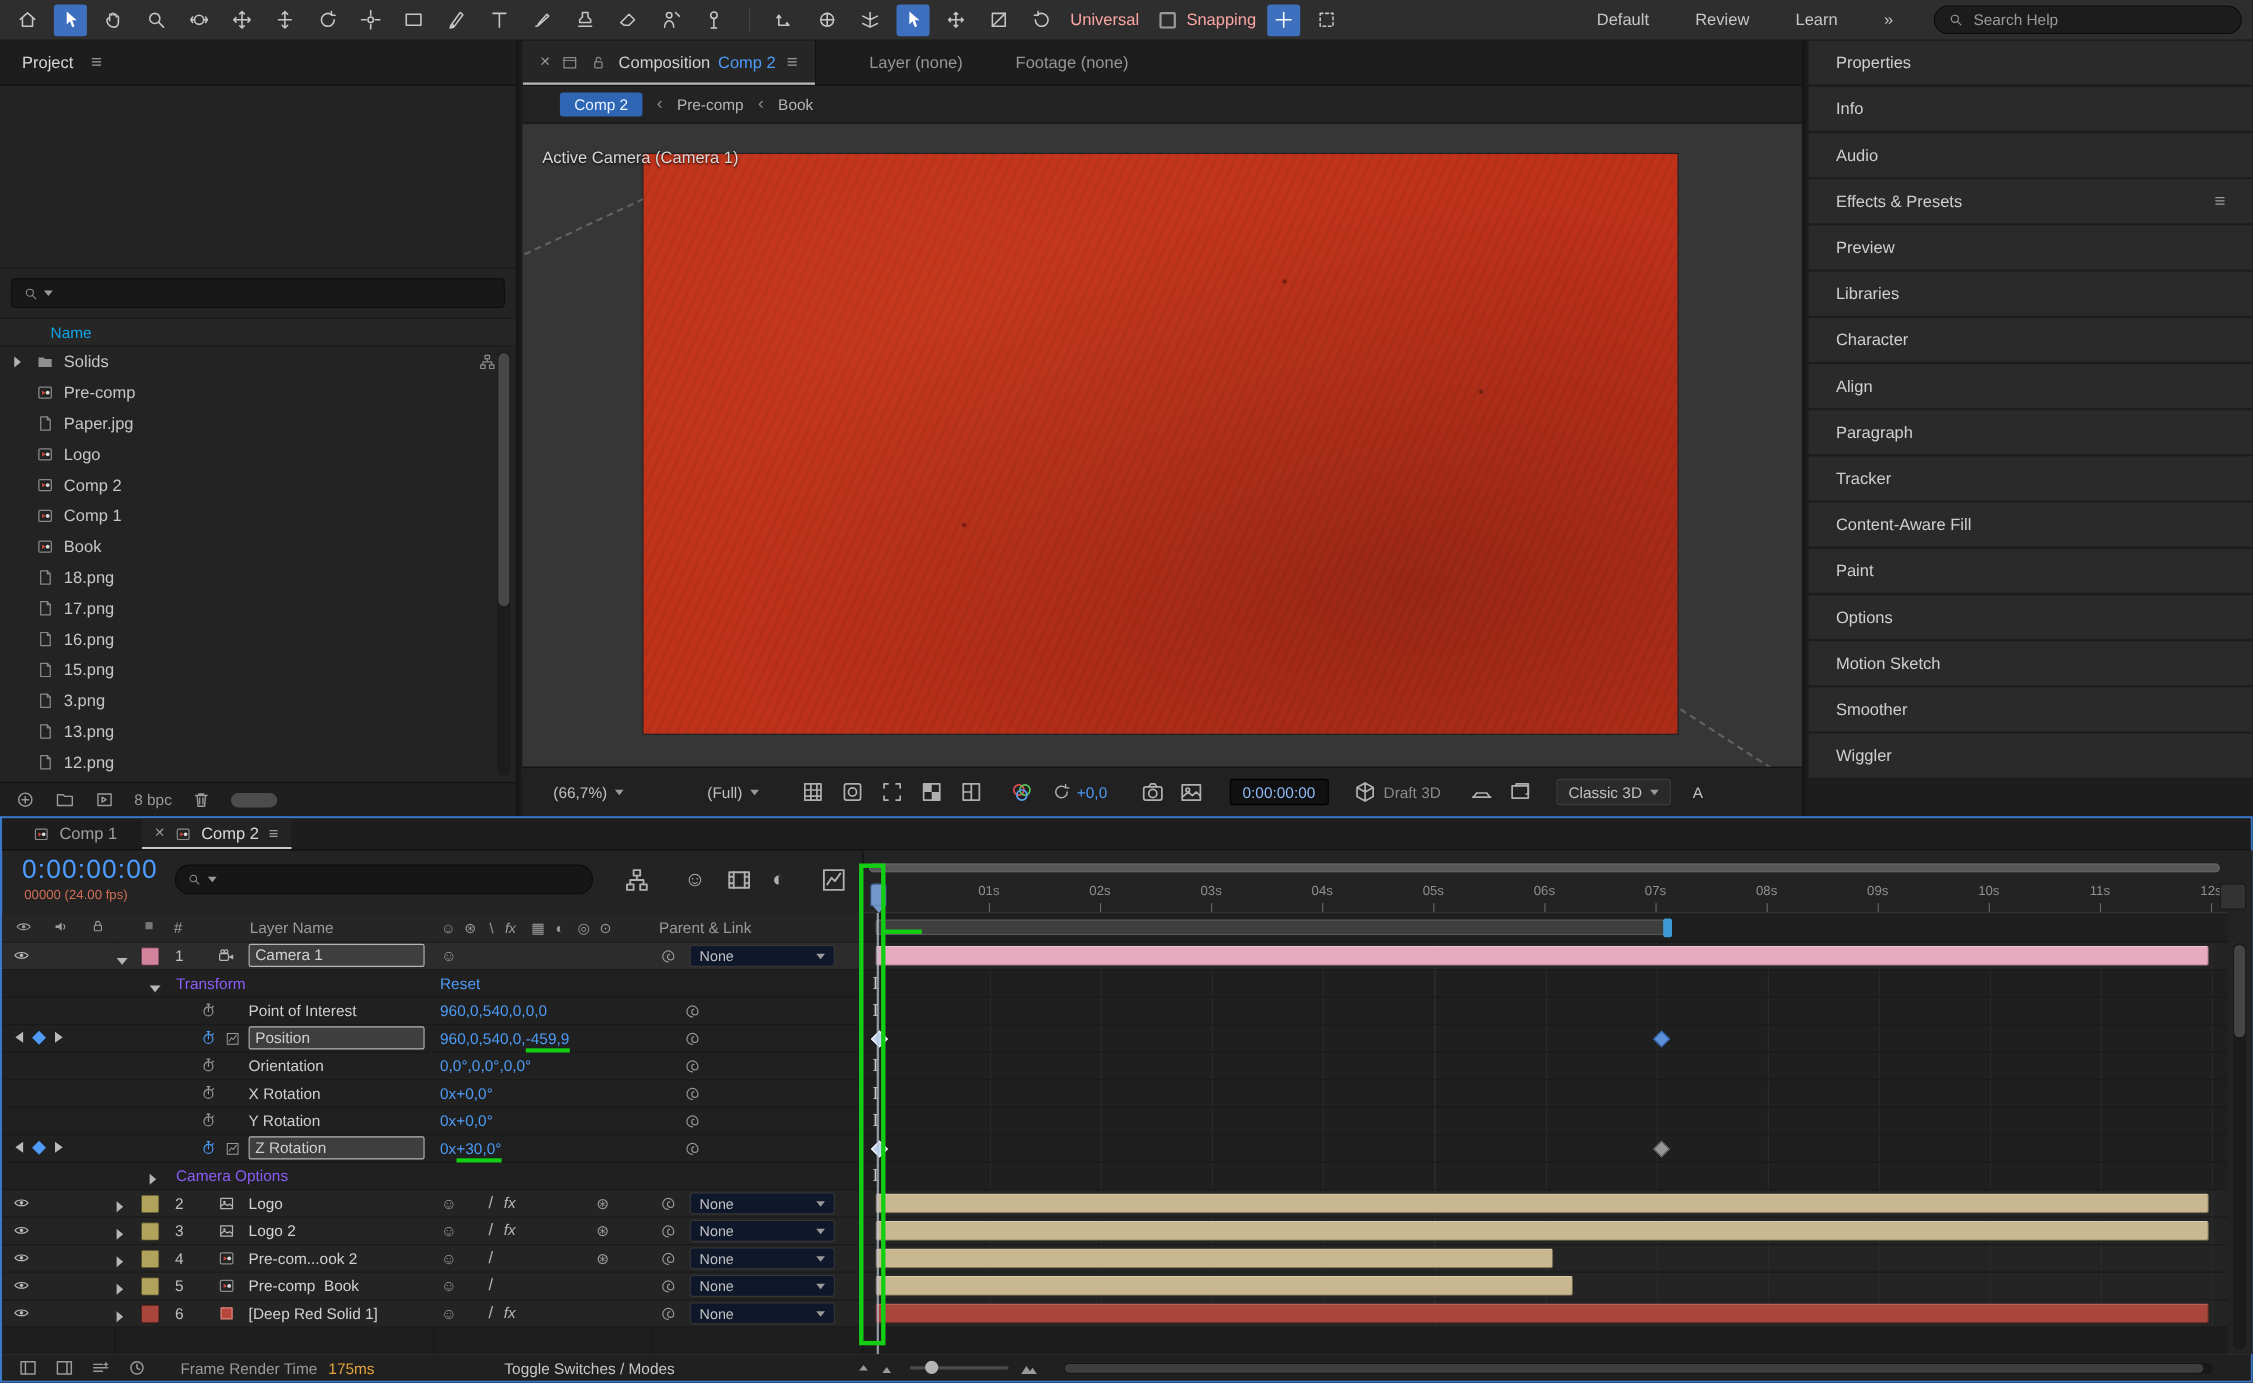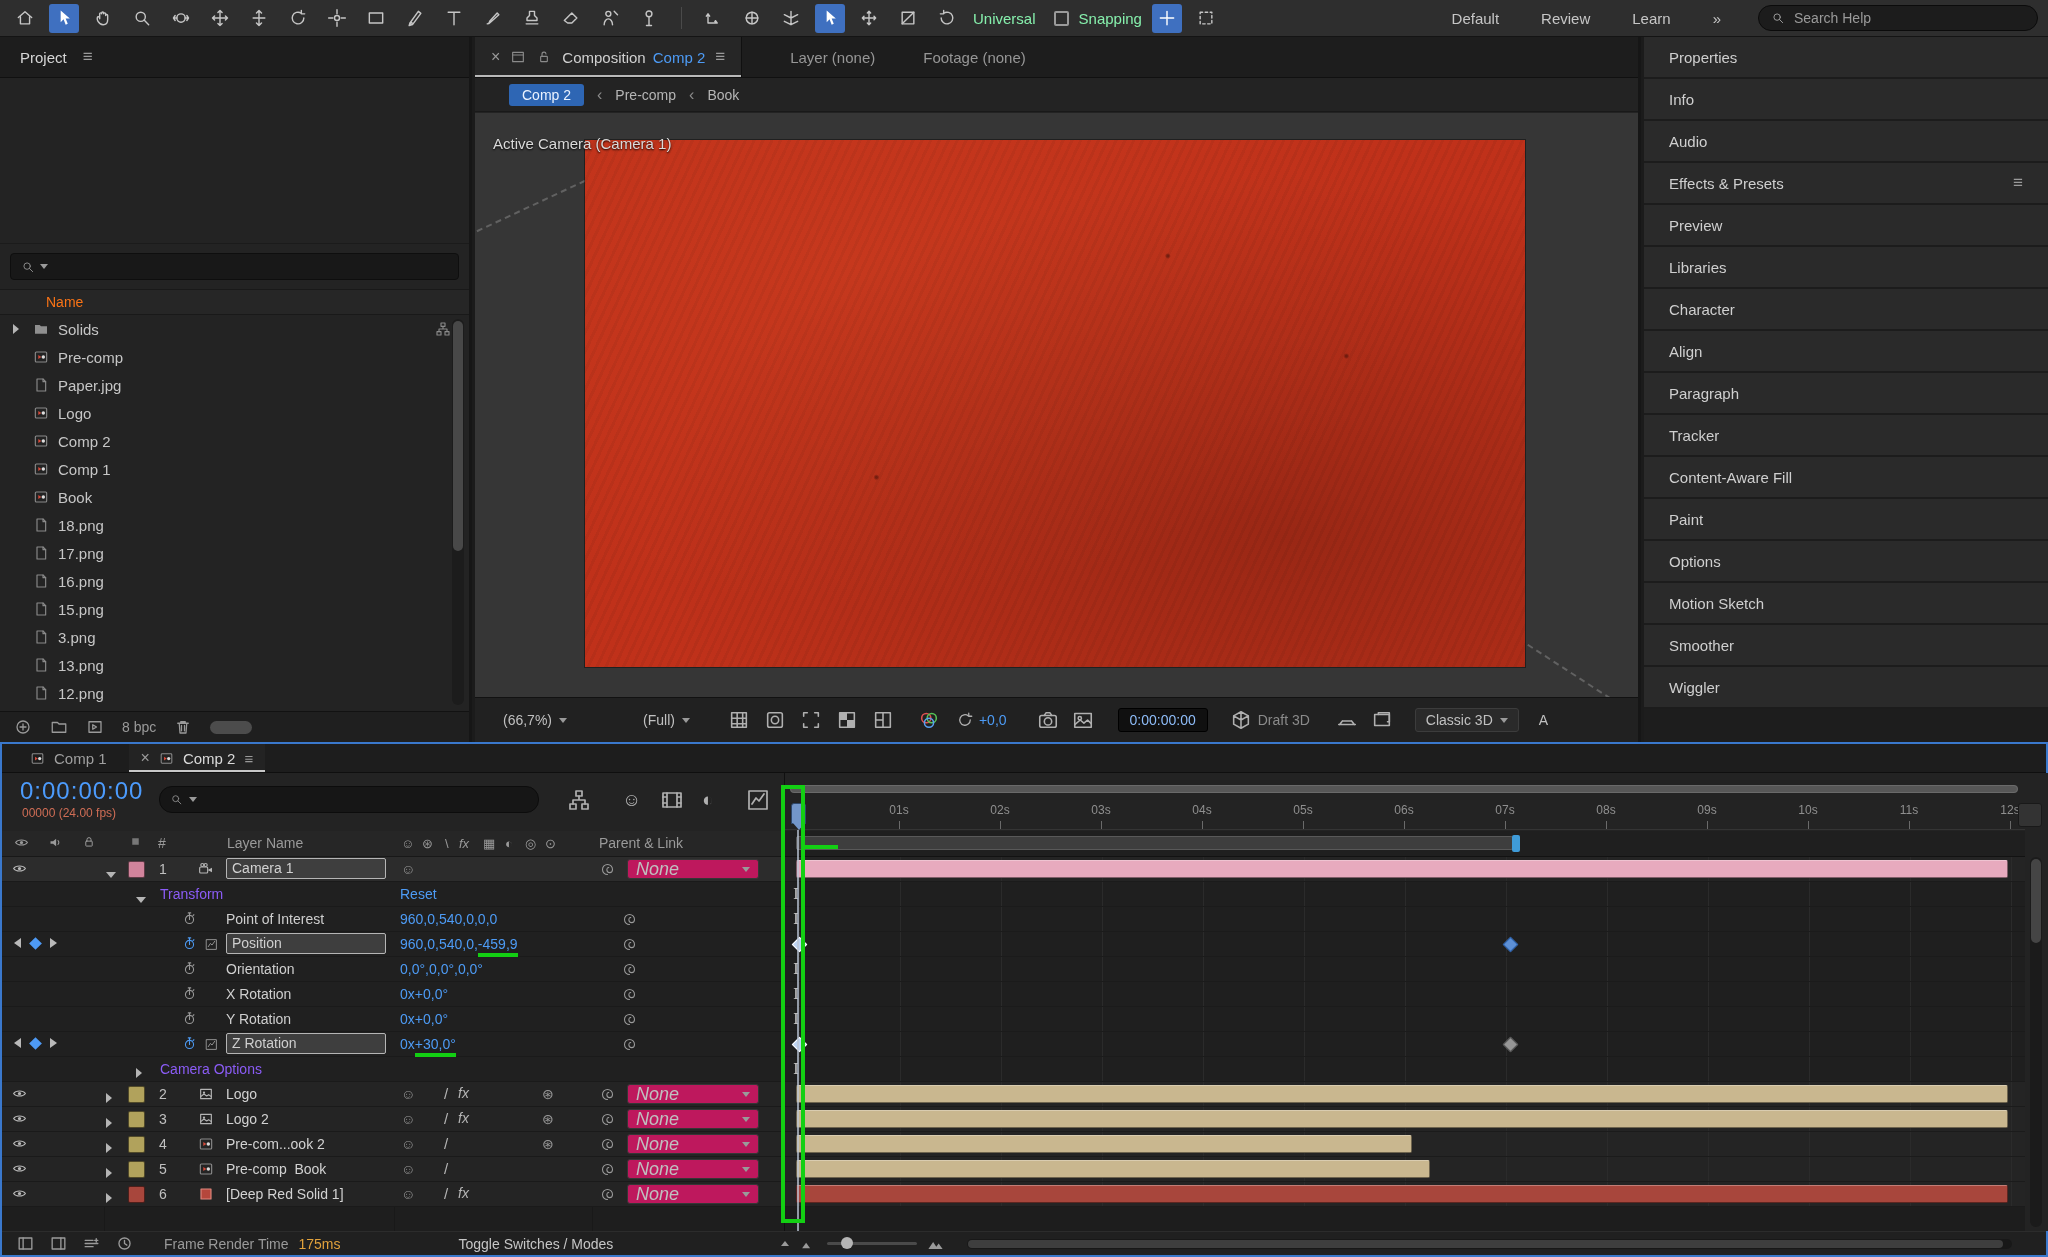--- a/index.html
+++ b/index.html
@@ -17,34 +17,34 @@
   .tri.right{border-top:5px solid transparent;border-bottom:5px solid transparent;border-left:6px solid #b5b5b5;}
   .tri.tinydown{border-left:4px solid transparent;border-right:4px solid transparent;border-top:5px solid #9a9a9a;}
   .tri.tinyup{border-left:4px solid transparent;border-right:4px solid transparent;border-bottom:5px solid #9a9a9a;}
 
   
   #topbar{position:absolute;left:0;top:0;width:2048px;height:37px;background:#2e2e2e;border-bottom:1px solid #141414;display:flex;align-items:center;padding:0 10px;}
   .tool{width:30px;height:29px;display:inline-flex;align-items:center;justify-content:center;border-radius:3px;color:#c6c6c6;margin-right:9px;flex:none;}
   .tool .ic{width:20px;height:20px;}
   .tool.active{background:#3f70c0;color:#fff;}
   .tsep{width:1px;height:22px;background:#4a4a4a;margin:0 16px 0 8px;flex:none;}
-  .tlabel{color:#86efac;margin:0 10px 0 2px;flex:none;}
+  .tlabel{color:#fca5a5;margin:0 10px 0 2px;flex:none;}
   .chk{width:15px;height:15px;border:2px solid #9a9a9a;border-radius:2px;margin:0 8px 0 8px;flex:none;}
   .wsp{color:#c6c6c6;margin:0 21px;flex:none;}
   .wsp.first{margin-left:auto;}
   #help-search{width:280px;height:26px;background:#1c1c1c;border:1px solid #0b0b0b;border-radius:13px;display:flex;align-items:center;gap:9px;padding:0 12px;color:#9a9a9a;margin-left:16px;flex:none;font-size:14px;}
 
   
   #project{position:absolute;left:0;top:37px;width:472px;height:705px;background:#232323;border-right:3px solid #161616;}
   .ptabbar{height:41px;background:#1d1d1d;display:flex;align-items:center;padding:0 20px;gap:16px;border-bottom:1px solid #101010;}
   .ptab-label{color:#d6d6d6;}
   .menu-glyph{color:#9a9a9a;font-size:17px;}
   .ppreview{height:166px;background:#232323;border-bottom:1px solid #1b1b1b;}
   .psearch{margin:9px 10px;height:27px;background:#181818;border:1px solid #0e0e0e;border-radius:4px;display:flex;align-items:center;padding:0 10px;gap:5px;color:#8a8a8a;}
-  .pcolhdr{height:26px;background:#262626;border-top:1px solid #191919;border-bottom:1px solid #191919;display:flex;align-items:center;padding-left:46px;color:#f97316;font-size:14px;}
+  .pcolhdr{height:26px;background:#262626;border-top:1px solid #191919;border-bottom:1px solid #191919;display:flex;align-items:center;padding-left:46px;color:#0ea5e9;font-size:14px;}
   .plist{position:relative;}
   .pitem{height:28px;display:flex;align-items:center;padding-left:8px;gap:9px;color:#c6c6c6;}
   .pexp{width:16px;display:inline-flex;justify-content:center;flex:none;}
   .pflow{margin-left:auto;margin-right:18px;color:#8a8a8a;}
   .pscroll{position:absolute;right:5px;top:282px;width:12px;height:386px;background:#1c1c1c;border-radius:6px;}
   .pscroll .thumb{position:absolute;left:1px;top:2px;width:10px;height:230px;background:#484848;border-radius:5px;}
   .pfooter{position:absolute;left:0;bottom:0;width:100%;height:31px;background:#1f1f1f;border-top:1px solid #121212;display:flex;align-items:center;gap:18px;padding:0 14px;color:#9a9a9a;font-size:14px;}
   .pfooter .pill{width:42px;height:13px;border-radius:7px;background:#4c4c4c;}
 
   
@@ -109,21 +109,21 @@
   .c-num{position:absolute;left:157px;top:4px;color:#c0c0c0;font-size:14px;}
   .c-lic{position:absolute;left:196px;top:4px;color:#b5b5b5;}
   .c-name{position:absolute;left:224px;top:4px;color:#d2d2d2;font-size:14px;white-space:pre;}
   .selbox{background:#3e3e3e;border:1px solid #b5b5b5;border-radius:2px;padding:0 5px;top:1px!important;line-height:19px;}
   .c-name.selbox,.c-pname.selbox{width:160px;}
   .c-shy{position:absolute;left:399px;top:4px;color:#9a9a9a;font-size:14px;}
   .c-q{position:absolute;left:442px;top:3px;color:#b5b5b5;}
   .c-fx{position:absolute;left:456px;top:3px;color:#b5b5b5;font-style:italic;font-size:14px;}
   .c-col{position:absolute;left:540px;top:4px;color:#9a9a9a;font-size:14px;}
   .c-pw{position:absolute;left:598px;top:5px;color:#9a9a9a;}
-  .c-dd{position:absolute;left:625px;top:2px;width:132px;height:20px;background:#be185d;border:1px solid #363636;border-radius:3px;display:flex;align-items:center;justify-content:space-between;padding:0 8px;color:#c0c0c0;font-size:18px;font-style:italic;}
+  .c-dd{position:absolute;left:625px;top:2px;width:132px;height:20px;background:#0f172a;border:1px solid #363636;border-radius:3px;display:flex;align-items:center;justify-content:space-between;padding:0 8px;color:#c0c0c0;font-size:13px;}
   .c-gexp{position:absolute;left:134px;top:7px;}
   .c-gname{position:absolute;left:158px;top:4px;color:#8b5cf6;font-size:14px;}
   .c-reset{position:absolute;left:398px;top:4px;color:var(--blue);font-size:14px;}
   .knav{position:absolute;left:12px;top:6px;display:flex;gap:10px;align-items:center;}
   .ktri{width:0;height:0;}
   .ktri.l{border-top:5px solid transparent;border-bottom:5px solid transparent;border-right:7px solid #b9b9b9;}
   .ktri.r{border-top:5px solid transparent;border-bottom:5px solid transparent;border-left:7px solid #b9b9b9;}
   .kdia{width:9px;height:9px;background:#4e9af5;transform:rotate(45deg);}
   .c-watch{position:absolute;left:180px;top:4px;color:#9a9a9a;}
   .c-watch.on{color:var(--blue);}

